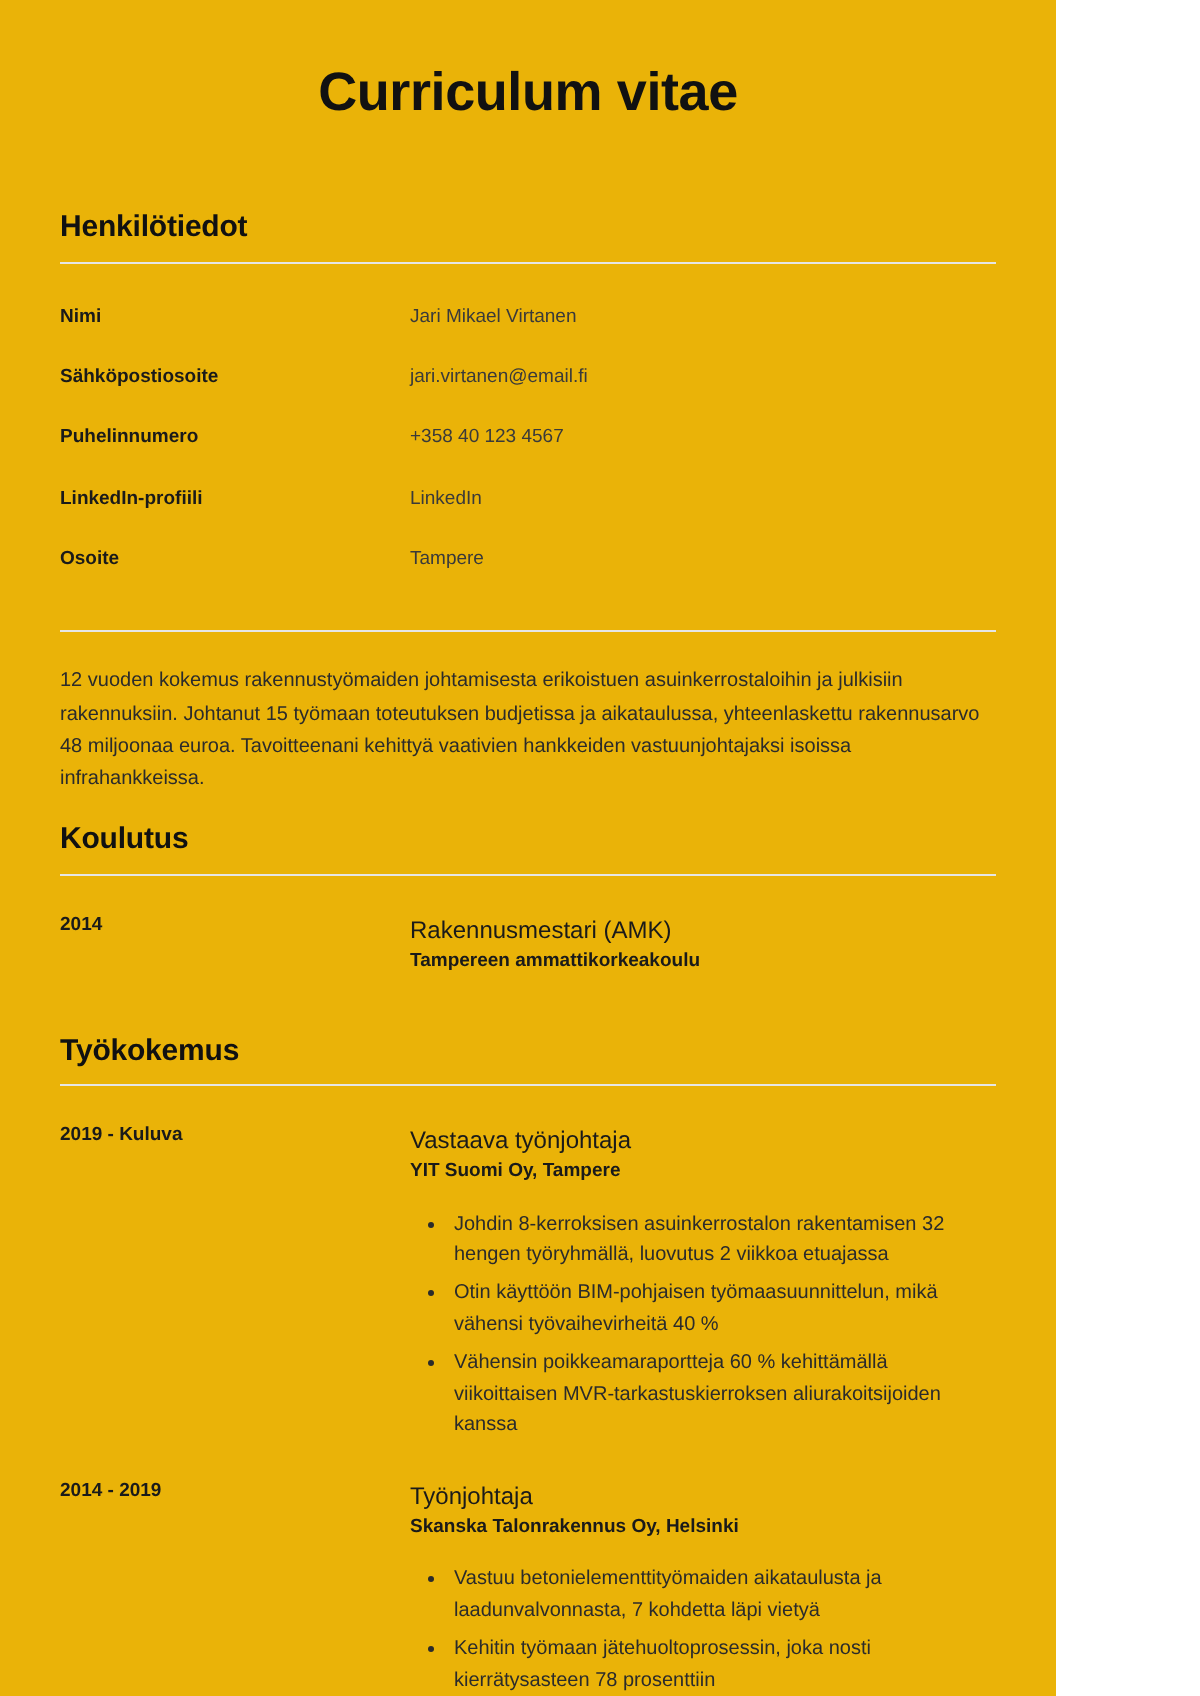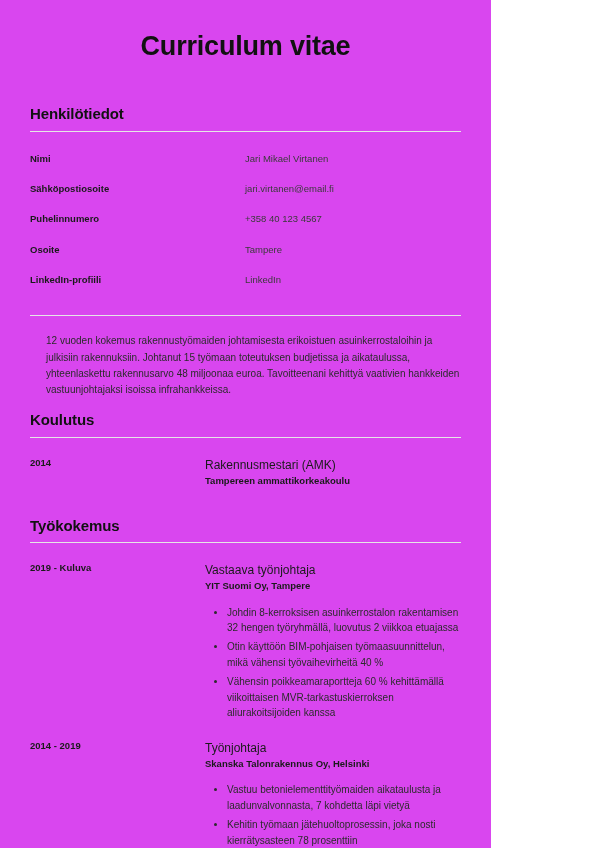--- a/index.html
+++ b/index.html
@@ -8,25 +8,25 @@
     background: #ffffff;
   }
   body {
     width: 600px;
     height: 848px;
     font-family: "Liberation Sans", sans-serif;
     color: #1a1a1a;
     -webkit-font-smoothing: antialiased;
   }
   .page {
-    width: 491px;
+    width: 528px;
     height: 848px;
     box-sizing: border-box;
     padding: 0 30px;
-    background: #d946ef;
+    background: #eab308;
     position: relative;
     overflow: hidden;
   }
   .doc-title {
     text-align: center;
     font-size: 27px;
     font-weight: bold;
     letter-spacing: -0.2px;
     color: #111111;
     margin: 0;
@@ -60,41 +60,40 @@
 
   
   .detail-list {
     margin: 0;
     padding: 0;
   }
   .detail-row {
     display: flex;
     align-items: center;
     margin-top: 17px;
-    gap: 40px;
   }
   .detail-row:first-child { margin-top: 20px; }
   .detail-label {
     width: 175px;
     flex: 0 0 175px;
     font-size: 9.5px;
     font-weight: bold;
     color: #1a1a1a;
     line-height: 1.4;
   }
   .detail-value {
     font-size: 9.5px;
     font-weight: normal;
     color: #3a3a3a;
     line-height: 1.4;
   }
 
   
   .summary-text {
-    margin: 17px 0 0 16px;
+    margin: 17px 0 0 0;
     font-size: 10px;
     line-height: 1.62;
     color: #2b2b2b;
     text-align: left;
   }
 
   
   .entry {
     display: flex;
     align-items: flex-start;
@@ -172,27 +171,27 @@
         <div class="detail-label">Sähköpostiosoite</div>
         <div class="detail-value">jari.virtanen@email.fi</div>
       </div>
 
       <div class="detail-row">
         <div class="detail-label">Puhelinnumero</div>
         <div class="detail-value">+358 40 123 4567</div>
       </div>
 
       <div class="detail-row">
+        <div class="detail-label">LinkedIn-profiili</div>
+        <div class="detail-value">LinkedIn</div>
+      </div>
+
+      <div class="detail-row">
         <div class="detail-label">Osoite</div>
         <div class="detail-value">Tampere</div>
-      </div>
-
-      <div class="detail-row">
-        <div class="detail-label">LinkedIn-profiili</div>
-        <div class="detail-value">LinkedIn</div>
       </div>
 
     </div>
   </div>
 
   <div class="section sec-summary">
     <hr class="section-rule">
     <p class="summary-text">12 vuoden kokemus rakennustyömaiden johtamisesta erikoistuen asuinkerrostaloihin ja julkisiin rakennuksiin. Johtanut 15 työmaan toteutuksen budjetissa ja aikataulussa, yhteenlaskettu rakennusarvo 48 miljoonaa euroa. Tavoitteenani kehittyä vaativien hankkeiden vastuunjohtajaksi isoissa infrahankkeissa.</p>
   </div>
 

